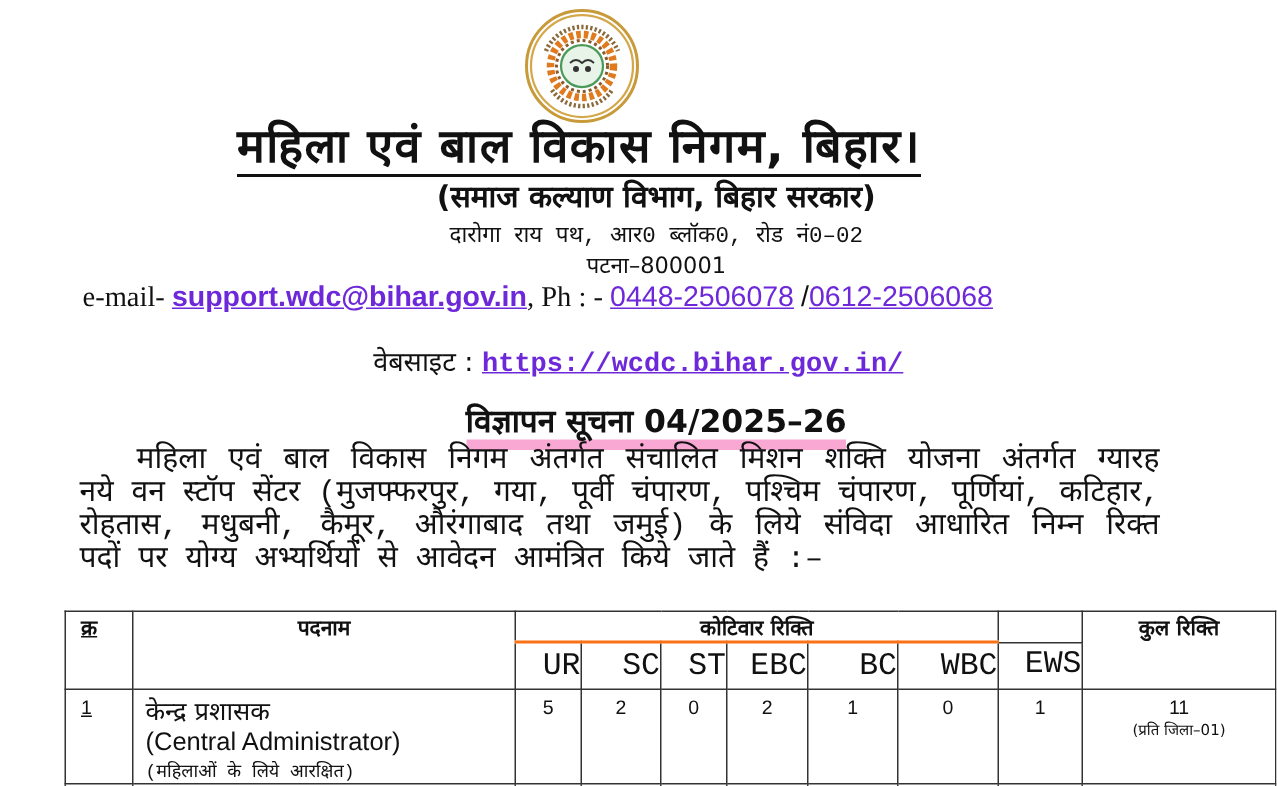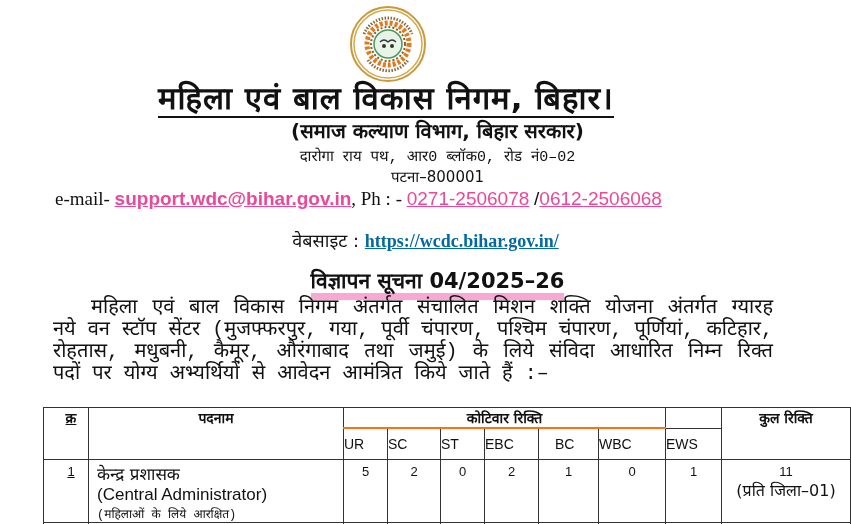--- a/index.html
+++ b/index.html
@@ -9,44 +9,44 @@
 
   .logo { left: 350px; top: 6px; width: 76px; height: 76px; border-radius: 50%; background: #fff; border: 2px solid #c89a3a; box-sizing: border-box; }
   .logo svg { position: absolute; left: 0; top: 0; }
 
   .title { top: 80px; left: 158px; font-size: 31px; font-weight: bold; letter-spacing: 1px; border-bottom: 2px solid #111; line-height: 36px; padding-bottom: 0; font-family: "DejaVu Sans", sans-serif; }
   .subtitle { top: 117px; font-size: 20px; font-weight: bold; font-family: "DejaVu Sans", sans-serif; }
   .address { top: 145px; font-size: 15px; font-family: Liberation Mono, monospace; }
   .pin { top: 166px; font-size: 15px; font-family: "DejaVu Sans", sans-serif; }
 
   .contact { top: 188px; left: 55px; font-size: 19px; font-family: "Liberation Serif", serif; white-space: nowrap; }
-  .contact a { color: #ec4899; text-decoration: underline; font-family: "Liberation Sans", sans-serif; }
+  .contact a { color: #6d28d9; text-decoration: underline; font-family: "Liberation Sans", sans-serif; }
   .contact a.email { font-weight: bold; }
   .contact .slash { font-family: "Liberation Sans", sans-serif; }
 
   .website { top: 228px; left: 0; width: 851px; text-align: center; font-size: 18px; font-family: "DejaVu Sans", sans-serif; }
-  .website a { color: #0369a1; font-weight: bold; text-decoration: underline; font-family: Liberation Serif, serif; }
+  .website a { color: #6d28d9; font-weight: bold; text-decoration: underline; font-family: Liberation Mono, monospace; }
 
   .notice-title { top: 266px; font-size: 21px; font-weight: bold; font-family: "DejaVu Sans", sans-serif; }
   .notice-title span { border-bottom: 7px solid #f9a8d4; }
 
   .para { top: 297px; left: 53px; width: 720px; font-size: 20px; line-height: 22px; font-family: Liberation Mono, monospace; text-align: justify; }
   .para .indent { display: inline-block; width: 38px; }
 
   table.vac { position: absolute; left: 43px; top: 407px; border-collapse: collapse; font-size: 13px; }
   table.vac td, table.vac th { border: 1px solid #333; padding: 0; vertical-align: top; }
   table.vac th { font-weight: bold; font-family: "DejaVu Sans", sans-serif; font-size: 14px; }
-  table.vac .cat th { font-family: Liberation Sans, sans-serif; font-size: 14px; font-weight: normal; vertical-align: middle; height: 30px; text-align: left; }
-  .c-no { width: 34px; text-align: center; padding-left: 10px !important; text-decoration: underline; }
+  table.vac .cat th { font-family: Liberation Mono, monospace; font-size: 21px; font-weight: normal; vertical-align: middle; height: 30px; text-align: right; }
+  .c-no { width: 34px; text-align: left; padding-left: 10px !important; text-decoration: underline; }
   .c-post { width: 254px; }
   td.num { text-align: center; padding-top: 4px !important; font-family: "Liberation Sans", sans-serif; }
   .post-hi { font-size: 17px; font-family: "DejaVu Sans", sans-serif; display: block; padding-left: 8px; padding-top: 2px; }
   .post-en { font-size: 17px; display: block; padding-left: 8px; }
   .post-note { font-size: 12px; font-family: Liberation Mono, monospace; display: block; padding-left: 8px; }
-  .total-sub { display: block; font-size: 16px; font-family: "DejaVu Sans", sans-serif; }
+  .total-sub { display: block; font-size: 10px; font-family: "DejaVu Sans", sans-serif; }
 </style>
 </head>
 <body>
 
 <div class="abs logo">
   <svg width="72" height="72" viewBox="0 0 72 72">
     <circle cx="36" cy="36" r="34" fill="#fff" stroke="#d4a84a" stroke-width="1.5"></circle>
     <circle cx="36" cy="36" r="21" fill="none" stroke="#e07a1f" stroke-width="5" stroke-dasharray="3 2"></circle>
     <circle cx="36" cy="36" r="17" fill="none" stroke="#8a5a2b" stroke-width="2" stroke-dasharray="2 2"></circle>
     <circle cx="36" cy="36" r="14" fill="#e8f4e8" stroke="#4a9a5a" stroke-width="1.5"></circle>
@@ -59,21 +59,21 @@
 </div>
 
 <div class="abs title">महिला एवं बाल विकास निगम, बिहार।</div>
 <div class="abs center subtitle">(समाज कल्याण विभाग, बिहार सरकार)</div>
 <div class="abs center address">दारोगा राय पथ, आर0 ब्लॉक0, रोड नं0–02</div>
 <div class="abs center pin">पटना–800001</div>
 
 <div class="abs contact">
   <span>e-mail-</span>
   <a class="email" href="#">support.wdc@bihar.gov.in</a><span>,  Ph : -</span>
-  <a href="#">0271-2506078</a>
+  <a href="#">0448-2506078</a>
   <span class="slash">/</span><a href="#">0612-2506068</a>
 </div>
 
 <div class="abs website">
   <span>वेबसाइट :</span>
   <a href="#">https://wcdc.bihar.gov.in/</a>
 </div>
 
 <div class="abs center notice-title">
   <span>विज्ञापन सूचना 04/2025–26</span>

